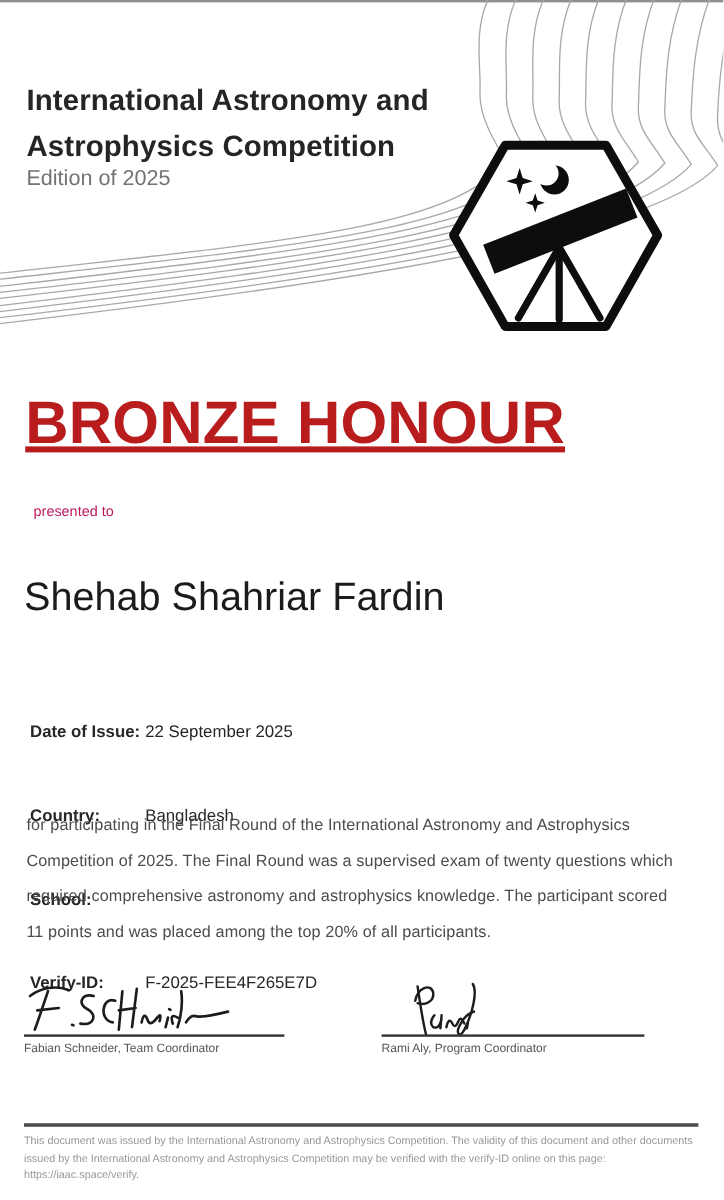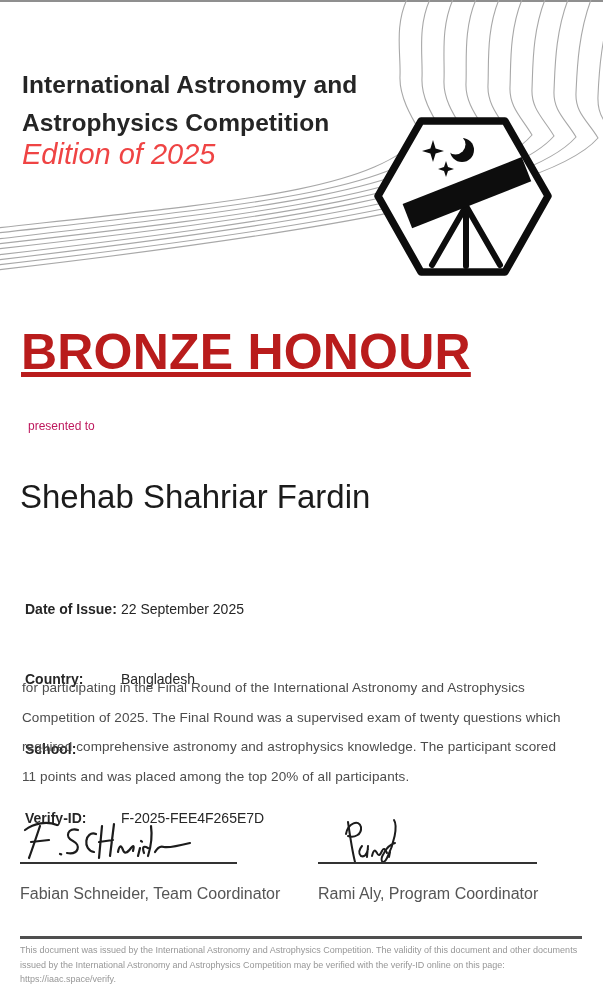--- a/index.html
+++ b/index.html
@@ -6,40 +6,40 @@
   .page{
     position:relative;width:603px;height:1000px;background:#ffffff;
     overflow:hidden;font-family:"Liberation Sans",sans-serif;color:#222;
   }
   .top-rule{position:absolute;top:0;left:0;width:603px;height:2px;background:#8f8f8f;}
   .header-art{position:absolute;top:0;left:0;}
   .title{
     position:absolute;left:22px;top:66px;font-size:24.5px;line-height:37.5px;
     font-weight:700;color:#252525;letter-spacing:.1px;
   }
-  .edition{position:absolute;left:22px;top:138px;font-size:29px;color:#ef4444;font-weight:400;font-style:italic;}
+  .edition{position:absolute;left:22px;top:138px;font-size:18px;color:#737373;font-weight:400;}
   .honour{
     position:absolute;left:21px;top:332px;font-size:50px;line-height:40px;
     font-weight:800;color:#b91c1c;letter-spacing:.2px;text-decoration:underline;
   }
   .presented{position:absolute;left:28px;top:419px;font-size:12px;color:#be185d;}
   .recipient{position:absolute;left:20px;top:477px;font-size:33px;line-height:40px;color:#1b1b1b;}
   .details{position:absolute;left:25px;top:551px;font-size:14px;line-height:21.8px;color:#262626;}
   .details .row{display:flex;margin-top:48px;}
   .details .lbl{width:96px;font-weight:700;}
   .details .val{font-weight:400;}
   .body-par{
     position:absolute;left:22px;top:673px;width:540px;font-size:13.5px;
     line-height:29.5px;color:#4c4c4c;letter-spacing:.1px;
   }
   .sig-art{position:absolute;left:0;top:795px;}
   .sig-line{position:absolute;top:862px;height:2px;background:#333;}
   .sig-line.left{left:20px;width:217px;}
   .sig-line.right{left:318px;width:219px;}
-  .sig-label{position:absolute;top:869px;font-size:16px;color:#555;margin-top:16px;}
+  .sig-label{position:absolute;top:869px;font-size:10px;color:#555;}
   .sig-label.left{left:20px;}
   .sig-label.right{left:318px;}
   .footer-rule{position:absolute;left:20px;top:936px;width:562px;height:2.5px;background:#4f4f4f;}
   .footer-text{
     position:absolute;left:20px;top:943px;width:562px;font-size:9px;
     line-height:14.5px;color:#979797;
   }
 </style>
 </head>
 <body>

